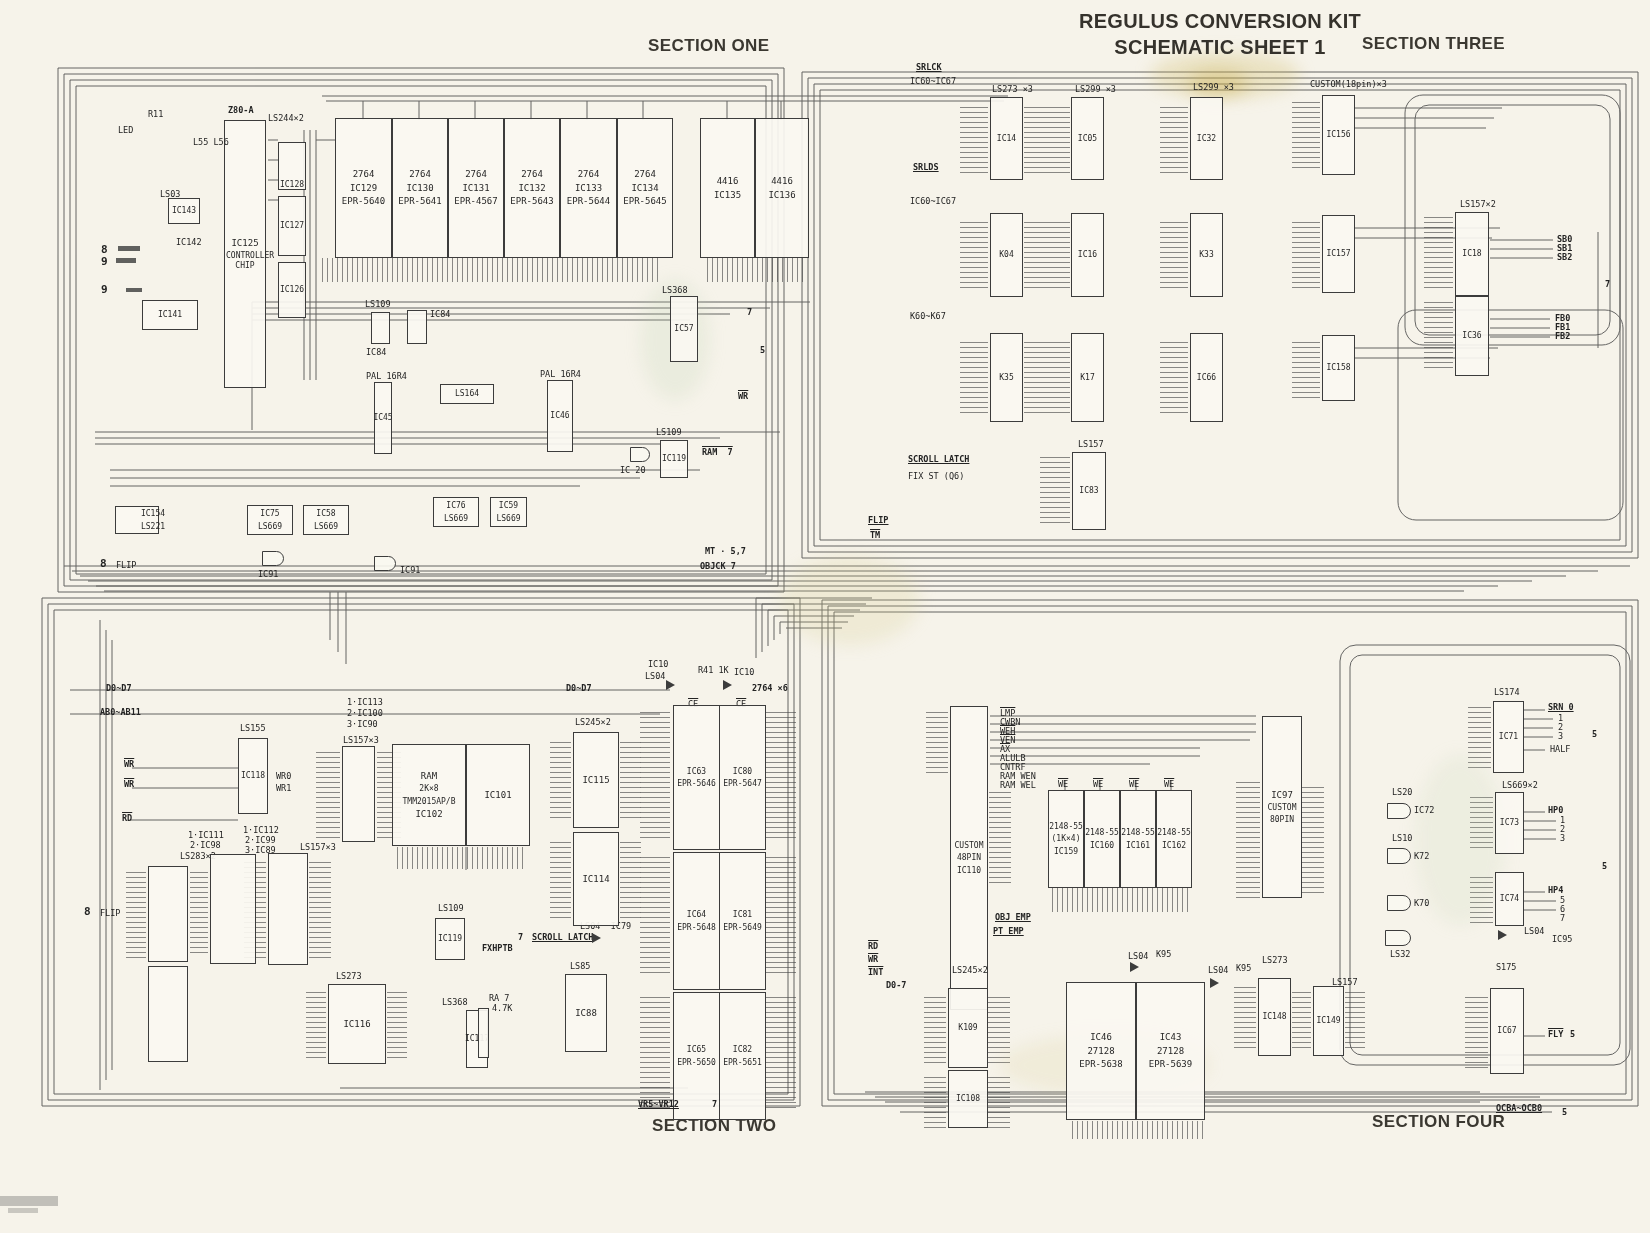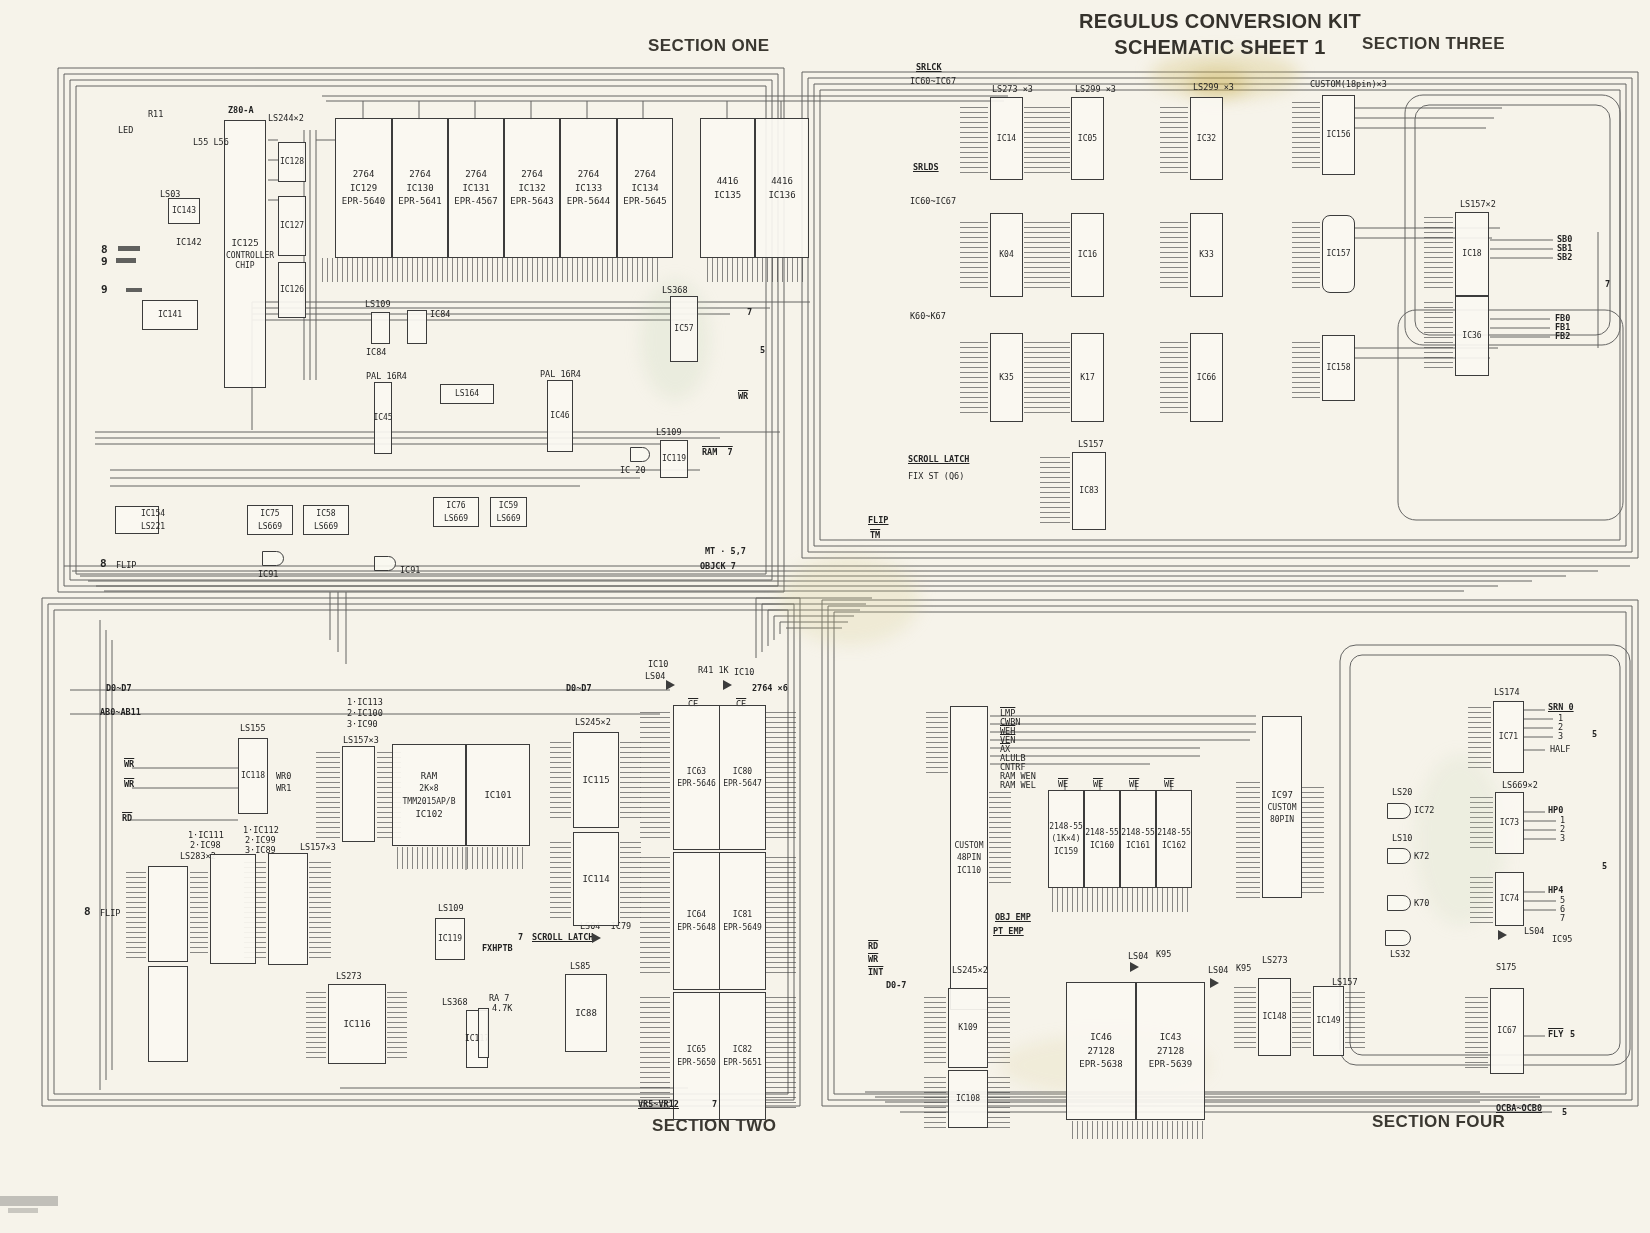--- a/index.html
+++ b/index.html
@@ -151,21 +151,21 @@
 <div class="sec" style="left:1362px;top:34px;text-align:center;">SECTION THREE</div>
 <div class="sec" style="left:652px;top:1116px;">SECTION TWO</div>
 <div class="sec" style="left:1372px;top:1112px;">SECTION FOUR</div>
 
 <span class="lb b" style="left:228px;top:106px;">Z80-A</span>
 <div class="chip" style="left:224px;top:120px;width:42px;height:268px;">
   <span class="f9">IC125</span>
   <span class="f8" style="white-space:normal;width:38px;">CONTROLLER CHIP</span>
 </div>
 <span class="lb" style="left:268px;top:114px;">LS244×2</span>
-<div class="chip" style="left:278px;top:142px;width:28px;height:40px;">
+<div class="chip" style="left:278px;top:142px;width:28px;height:48px;justify-content:flex-end;">
       <span class="f8">IC128</span>
     </div>
 <div class="chip" style="left:278px;top:196px;width:28px;height:60px;">
       <span class="f8">IC127</span>
     </div>
 <div class="chip" style="left:278px;top:262px;width:28px;height:56px;">
       <span class="f8">IC126</span>
     </div>
 <span class="lb" style="left:160px;top:190px;">LS03</span>
 <div class="chip" style="left:168px;top:198px;width:32px;height:26px;">
@@ -423,21 +423,21 @@
       <span class="f8">K17</span>
     </div>
 <div class="chip" style="left:1190px;top:333px;width:33px;height:89px;">
       <span class="f8">IC66</span>
     </div>
 
 <span class="lb" style="left:1310px;top:80px;">CUSTOM(18pin)×3</span>
 <div class="chip" style="left:1322px;top:95px;width:33px;height:80px;">
       <span class="f8">IC156</span>
     </div>
-<div class="chip" style="left:1322px;top:215px;width:33px;height:78px;border-radius:8px;">
+<div class="chip" style="left:1322px;top:215px;width:33px;height:78px;">
       <span class="f8">IC157</span>
     </div>
 <div class="chip" style="left:1322px;top:335px;width:33px;height:66px;">
       <span class="f8">IC158</span>
     </div>
 <span class="lb" style="left:1460px;top:200px;">LS157×2</span>
 <div class="chip" style="left:1455px;top:212px;width:34px;height:84px;">
       <span class="f8">IC18</span>
     </div>
 <div class="chip" style="left:1455px;top:296px;width:34px;height:80px;">

